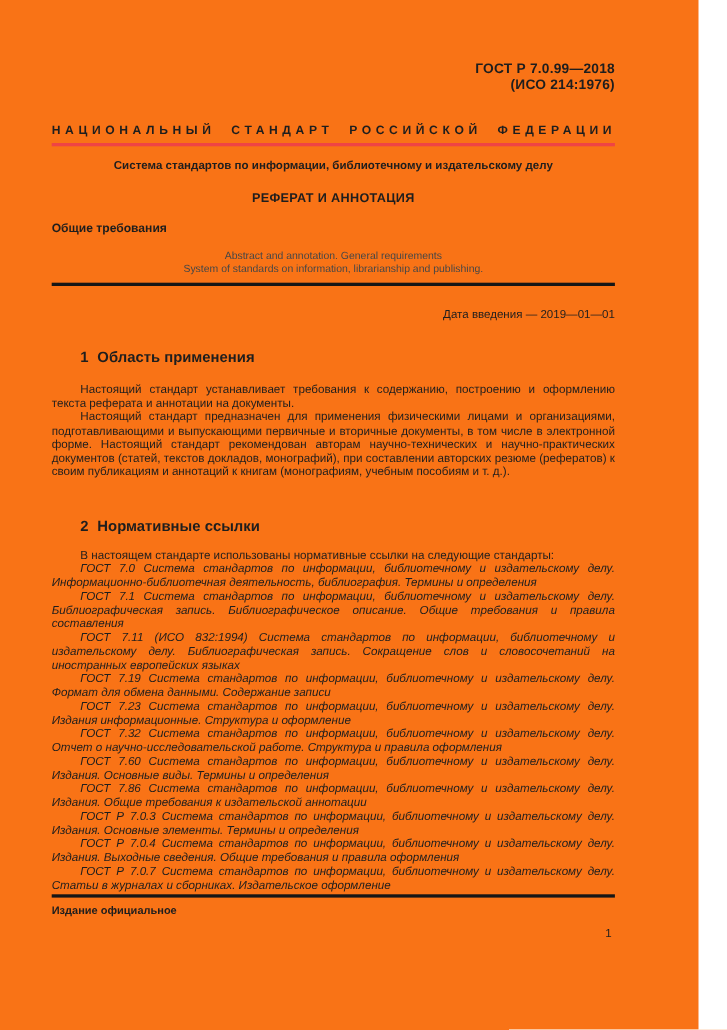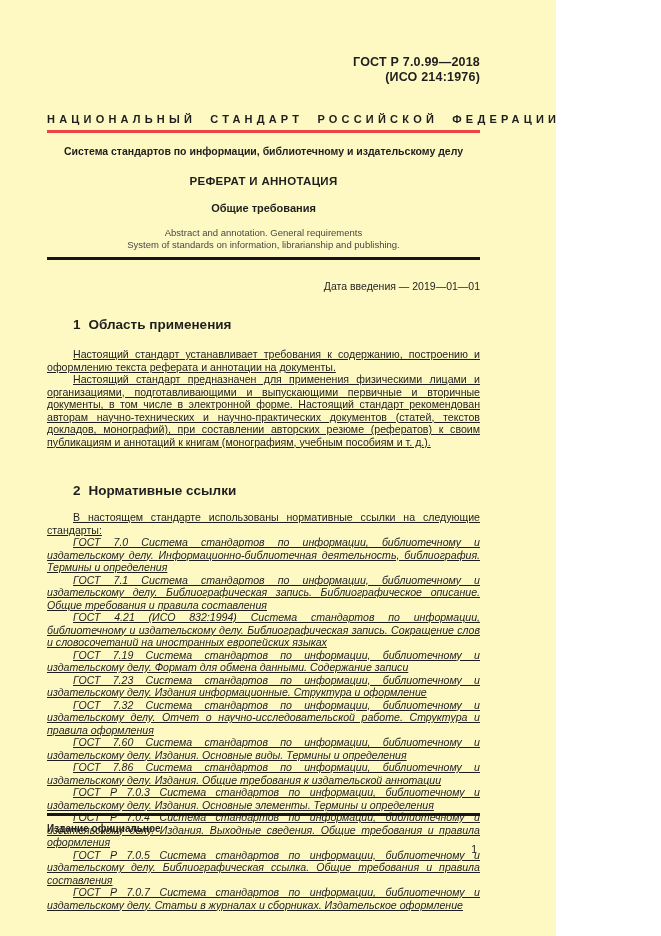--- a/index.html
+++ b/index.html
@@ -2,23 +2,23 @@
 <html><head>
 <meta charset="utf-8">
 <style>
   html, body {
     margin: 0;
     padding: 0;
     background: #ffffff;
   }
   .page {
     position: relative;
-    width: 556px;
+    width: 635px;
     height: 936px;
-    background: #fef9c3;
+    background: #f97316;
     color: #1e1e1e;
     font-family: "Liberation Sans", sans-serif;
     box-sizing: border-box;
     padding: 0 76px 0 47px;
     overflow: hidden;
   }
   .doc-code {
     margin-top: 55px;
     text-align: right;
     font-weight: bold;
@@ -48,21 +48,21 @@
   .title {
     margin-top: 17px;
     text-align: center;
     font-weight: bold;
     font-size: 11.5px;
     line-height: 13px;
     letter-spacing: 0.3px;
   }
   .subtitle {
     margin-top: 14px;
-    text-align: center;
+    text-align: left;
     font-weight: bold;
     font-size: 11px;
     line-height: 13px;
   }
   .title-en {
     margin-top: 12px;
     text-align: center;
     font-size: 9.5px;
     line-height: 12px;
     color: #474747;
@@ -80,21 +80,21 @@
     line-height: 13px;
   }
   .sec-h {
     margin: 24px 0 0 0;
     padding-left: 26px;
     font-size: 13.5px;
     line-height: 16px;
     font-weight: bold;
   }
   .sec-h .sec-num { margin-right: 8px; }
-  .body-block { margin-top: 15px; text-decoration: underline; }
+  .body-block { margin-top: 15px; }
   .body-block-2 { margin-top: 12px; }
   p.body-p, p.ref-p {
     margin: 0;
     font-size: 10.6px;
     line-height: 12.5px;
     text-align: justify;
     text-indent: 26px;
   }
   p.ref-p { font-style: italic; }
   .sec-h-2 { margin-top: 35px; }
@@ -155,29 +155,28 @@
     <p class="body-p">Настоящий стандарт устанавливает требования к содержанию, построению и оформлению текста реферата и аннотации на документы.</p>
     <p class="body-p">Настоящий стандарт предназначен для применения физическими лицами и организациями, подготавливающими и выпускающими первичные и вторичные документы, в том числе в электронной форме. Настоящий стандарт рекомендован авторам научно-технических и научно-практических документов (статей, текстов докладов, монографий), при составлении авторских резюме (рефератов) к своим публикациям и аннотаций к книгам (монографиям, учебным пособиям и т. д.).</p>
   </div>
 
   <h2 class="sec-h sec-h-2"><span class="sec-num">2</span><span>Нормативные ссылки</span></h2>
 
   <div class="body-block body-block-2">
     <p class="body-p">В настоящем стандарте использованы нормативные ссылки на следующие  стандарты:</p>
     <p class="ref-p">ГОСТ 7.0 Система стандартов по информации, библиотечному и издательскому делу. Информационно-библиотечная деятельность, библиография. Термины и определения</p>
     <p class="ref-p">ГОСТ 7.1 Система стандартов по информации, библиотечному и издательскому делу. Библиографическая запись. Библиографическое описание. Общие требования и правила составления</p>
-    <p class="ref-p">ГОСТ 4.21 (ИСО 832:1994) Система стандартов по информации, библиотечному и издательскому делу. Библиографическая запись. Сокращение слов и словосочетаний на иностранных европейских языках</p>
+    <p class="ref-p">ГОСТ 7.11 (ИСО 832:1994) Система стандартов по информации, библиотечному и издательскому делу. Библиографическая запись. Сокращение слов и словосочетаний на иностранных европейских языках</p>
     <p class="ref-p">ГОСТ 7.19 Система стандартов по информации, библиотечному и издательскому делу. Формат для обмена данными. Содержание записи</p>
     <p class="ref-p">ГОСТ 7.23 Система стандартов по информации, библиотечному и издательскому делу. Издания информационные. Структура и оформление</p>
     <p class="ref-p">ГОСТ 7.32 Система стандартов по информации, библиотечному и издательскому делу. Отчет о научно-исследовательской работе. Структура и правила оформления</p>
     <p class="ref-p">ГОСТ 7.60 Система стандартов по информации, библиотечному и издательскому делу. Издания. Основные виды. Термины и определения</p>
     <p class="ref-p">ГОСТ 7.86 Система стандартов по информации, библиотечному и издательскому делу. Издания. Общие требования к издательской аннотации</p>
     <p class="ref-p">ГОСТ Р 7.0.3 Система стандартов по информации, библиотечному и издательскому делу. Издания. Основные элементы. Термины и определения</p>
     <p class="ref-p">ГОСТ Р 7.0.4 Система стандартов по информации, библиотечному и издательскому делу. Издания. Выходные сведения. Общие требования и правила оформления</p>
-    <p class="ref-p">ГОСТ Р 7.0.5 Система стандартов по информации, библиотечному и издательскому делу. Библиографическая ссылка. Общие требования и правила составления</p>
     <p class="ref-p">ГОСТ Р 7.0.7 Система стандартов по информации, библиотечному и издательскому делу. Статьи в журналах и сборниках. Издательское оформление</p>
   </div>
 
   <div class="footer-rule"></div>
   <div class="edition-note">Издание официальное</div>
   <div class="page-num">1</div>
 
 </div>
 
 </body></html>

